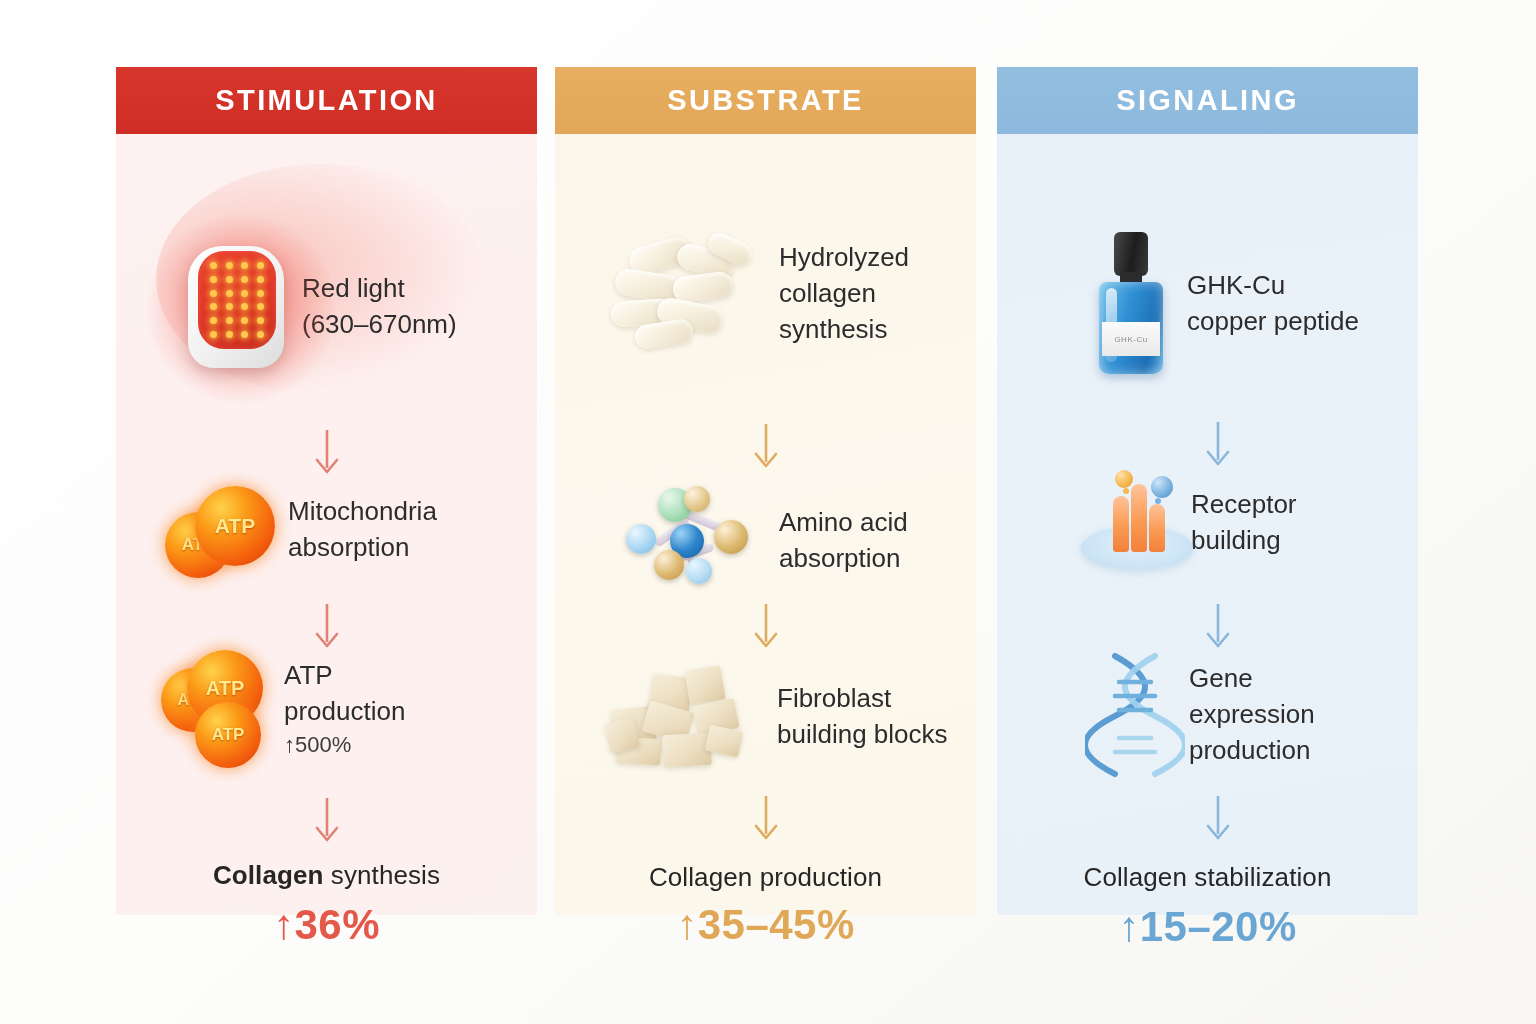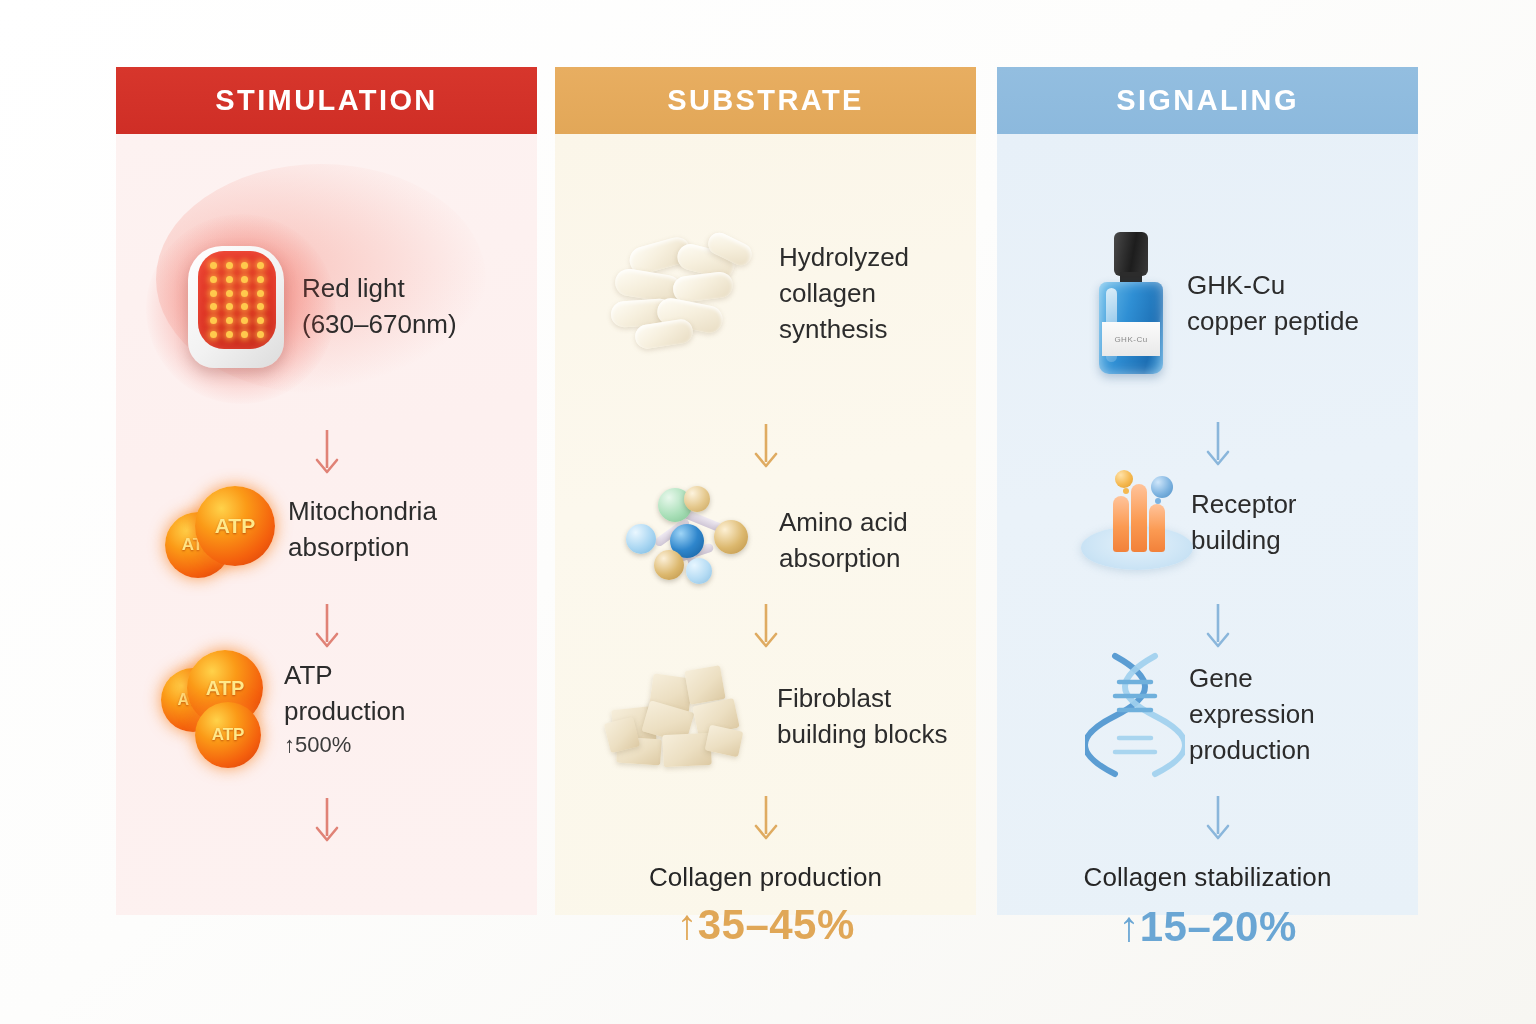--- a/index.html
+++ b/index.html
@@ -210,20 +210,24 @@
         </div>
       </div>
 
       <div class="arrow" style="left:194px;top:662px;">
         <svg width="34" height="52" viewBox="0 0 34 52">
             <line x1="17" y1="2" x2="17" y2="40" stroke="#e08276" stroke-width="2.6"></line>
             <polyline points="7,32 17,44 27,32" fill="none" stroke="#e08276" stroke-width="2.6" stroke-linecap="round" stroke-linejoin="round"></polyline>
           </svg>
       </div>
 
+      <div class="outcome" style="top:726px;">
+        <div class="label"><b>Collagen</b><span> synthesis</span></div>
+        <span class="big">↑36%</span>
+      </div>
     </div>
   </div>
 
   <div class="col c2">
     <div class="col-head">SUBSTRATE</div>
     <div class="col-body">
 
       <div class="step" style="left:38px;top:104px;">
         <div class="icon-wrap" style="width:186px;flex:0 0 186px;">
           <div class="capsules">

